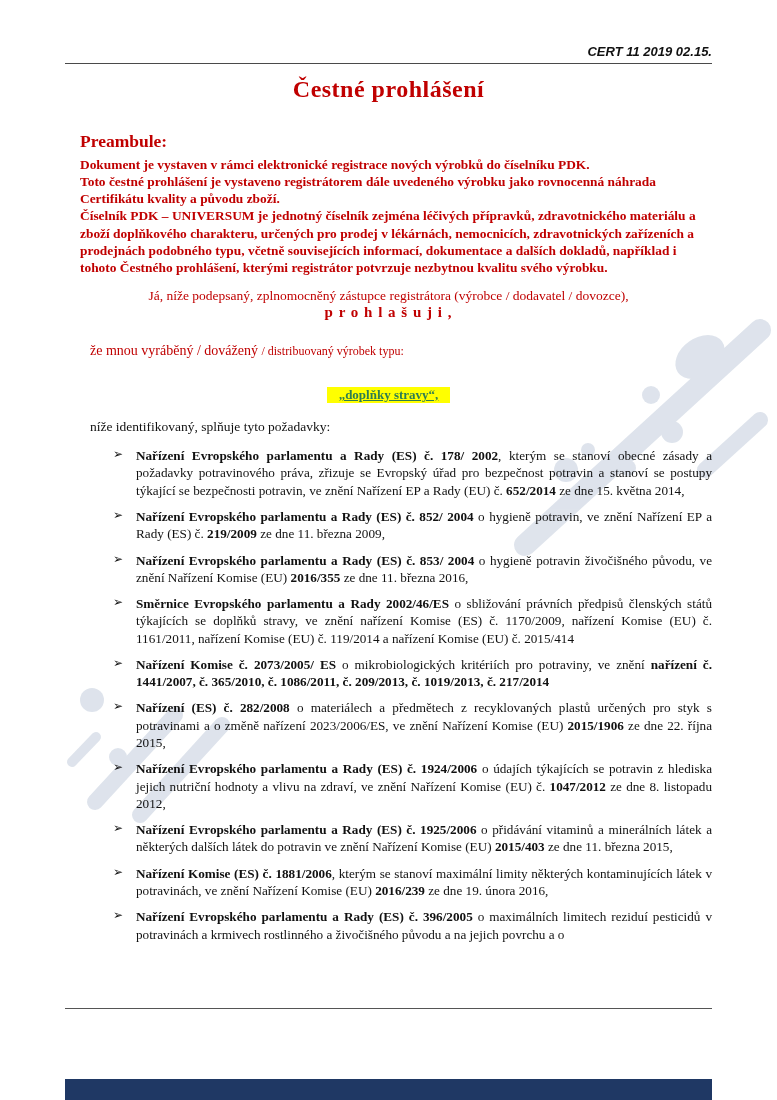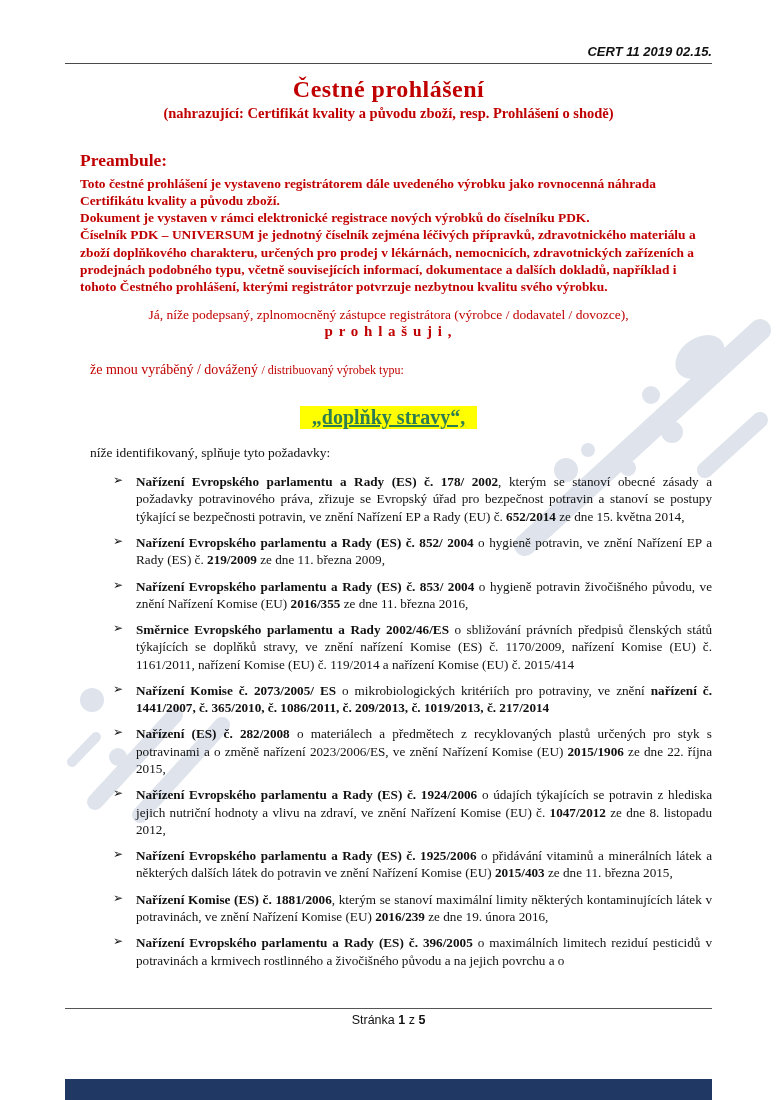--- a/index.html
+++ b/index.html
@@ -47,21 +47,21 @@
   .decl-verb{
     text-align:center;color:var(--red);font-weight:bold;font-size:15px;
     letter-spacing:1px;
   }
   .product-line{margin-top:20px;margin-left:25px;color:var(--red);}
   .product-line .big{font-size:14px;text-align:center;}
   .product-line .small{font-size:12px;}
   .product-type-wrap{text-align:center;margin-top:8px;}
   .product-type{
     display:inline-block;background:var(--highlight);color:var(--green);
-    font-weight:bold;font-size:20px;text-decoration:underline;
+    font-weight:bold;font-size:13px;text-decoration:underline;
     padding:0 12px;
     margin-top:20px;
   }
   .req-intro{margin-top:16px;margin-left:25px;font-size:13.5px;color:#111;}
 
   ul.reqs{list-style:none;margin-top:12px;margin-left:50px;}
   ul.reqs li{
     position:relative;padding-left:21px;margin-bottom:9px;
     font-size:13.2px;line-height:1.31;text-align:justify;color:#111;
   }
@@ -102,26 +102,25 @@
   </g>
 </svg>
 
 <div class="page">
 
   <div class="doc-ref">CERT 11 2019 02.15.</div>
 
   <hr class="header-rule">
 
   <div class="title">Čestné prohlášení</div>
-  <div class="subtitle">(nahrazující: Certifikát kvality a původu zboží, resp. Prohlášení o shodě)</div>
 
   <div class="preambule">
     <h2>Preambule:</h2>
+    <p>Dokument je vystaven v rámci elektronické registrace nových výrobků do číselníku PDK.</p>
     <p>Toto čestné prohlášení je vystaveno registrátorem dále uvedeného výrobku jako rovnocenná náhrada Certifikátu kvality a původu zboží.</p>
-    <p>Dokument je vystaven v rámci elektronické registrace nových výrobků do číselníku PDK.</p>
     <p>Číselník PDK – UNIVERSUM je jednotný číselník zejména léčivých přípravků, zdravotnického materiálu a zboží doplňkového charakteru, určených pro prodej v lékárnách, nemocnicích, zdravotnických zařízeních a prodejnách podobného typu, včetně souvisejících informací, dokumentace a dalších dokladů, například i tohoto Čestného prohlášení, kterými registrátor potvrzuje nezbytnou kvalitu svého výrobku.</p>
   </div>
 
   <div class="decl-intro">Já, níže podepsaný, zplnomocněný zástupce registrátora (výrobce / dodavatel / dovozce),</div>
 
   <div class="decl-verb">p r o h l a š u j i ,</div>
 
   <div class="product-line">
     <span class="big">že mnou vyráběný / dovážený </span><span class="small"> / distribuovaný výrobek typu:</span>
   </div>
@@ -140,18 +139,17 @@
     <li><span class="marker">➢</span><span><span style="font-weight: bold;">Nařízení Komise č. 2073/2005/ ES</span><span> o mikrobiologických kritériích pro potraviny, ve znění </span><span style="font-weight: bold;">nařízení č. 1441/2007, č. 365/2010, č. 1086/2011, č. 209/2013, č. 1019/2013, č. 217/2014</span></span></li>
     <li><span class="marker">➢</span><span><span style="font-weight: bold;">Nařízení (ES) č. 282/2008</span><span> o materiálech a předmětech z recyklovaných plastů určených pro styk s potravinami a o změně nařízení 2023/2006/ES, ve znění Nařízení Komise (EU) </span><span style="font-weight: bold;">2015/1906</span><span> ze dne 22. října 2015,</span></span></li>
     <li><span class="marker">➢</span><span><span style="font-weight: bold;">Nařízení Evropského parlamentu a Rady (ES) č. 1924/2006</span><span>  o údajích týkajících se potravin z hlediska jejich nutriční hodnoty a vlivu na zdraví, ve znění Nařízení Komise (EU) č. </span><span style="font-weight: bold; margin-top: 36px;">1047/2012</span><span> ze dne 8. listopadu 2012,</span></span></li>
     <li><span class="marker">➢</span><span><span style="font-weight: bold;">Nařízení Evropského parlamentu a Rady (ES) č. 1925/2006</span><span>  o přidávání vitaminů a minerálních látek a některých dalších látek do potravin ve znění Nařízení Komise (EU) </span><span style="font-weight: bold;">2015/403</span><span> ze dne 11. března 2015,</span></span></li>
     <li><span class="marker">➢</span><span><span style="font-weight: bold;">Nařízení Komise (ES) č. 1881/2006</span><span>, kterým se stanoví maximální limity některých kontaminujících látek v potravinách, ve znění Nařízení Komise (EU) </span><span style="font-weight: bold;">2016/239</span><span> ze dne 19. února 2016,</span></span></li>
     <li><span class="marker">➢</span><span><span style="font-weight: bold;">Nařízení Evropského parlamentu a Rady (ES) č. 396/2005</span><span> o maximálních limitech reziduí pesticidů v potravinách a krmivech rostlinného a živočišného původu a na jejich povrchu a o</span></span></li>
   </ul>
 
   <div class="footer">
     <hr class="footer-rule">
-    <div class="footer-text"><span>Stránka </span><span style="font-weight: bold;">1</span><span> z </span><span style="font-weight: bold;">5</span></div>
   </div>
 
   <div class="bottom-bar"></div>
 
 </div>
 
 </body></html>

